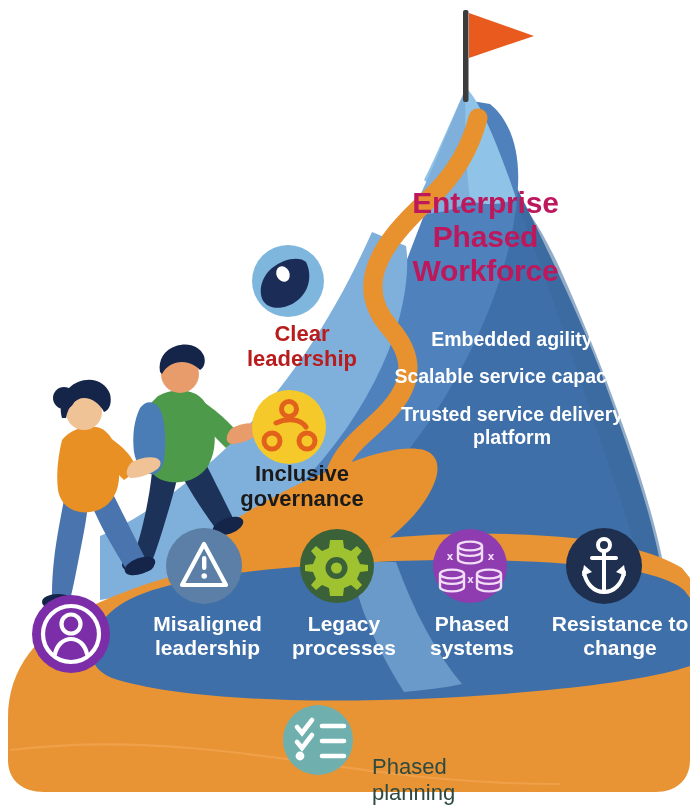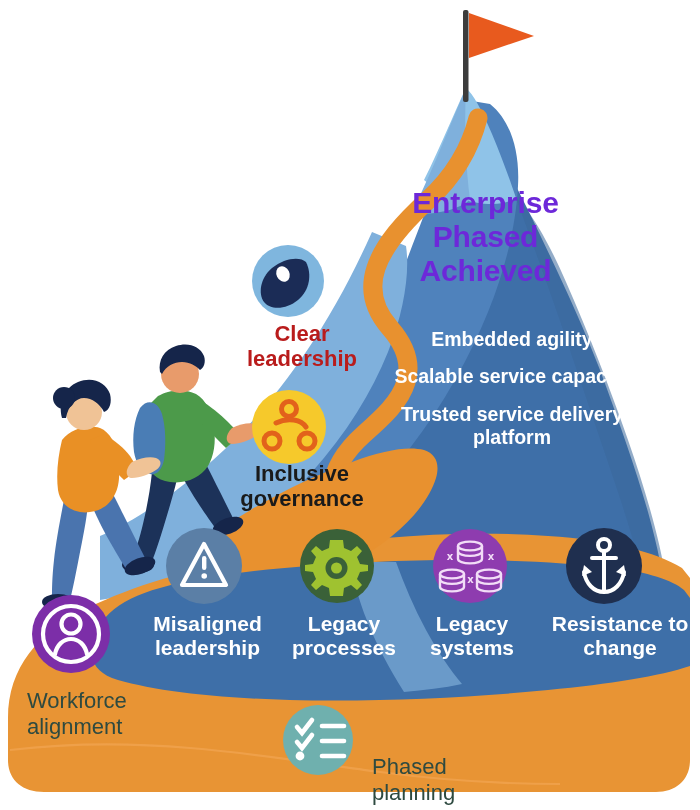--- a/index.html
+++ b/index.html
@@ -15,21 +15,21 @@
     overflow: hidden;
     font-family: "DejaVu Sans", sans-serif;
   }
   #art { position: absolute; inset: 0; }
   .txt { position: absolute; }
 
   
   .summit-title {
     left: 368px; top: 186px; width: 235px;
     text-align: center;
-    color: #6d28d9;
+    color: #be185d;
     font-size: 30px;
     font-weight: bold;
     line-height: 1.13;
     letter-spacing: -0.2px;
     font-family: "Liberation Sans", sans-serif;
   }
   .summit-bullets {
     left: 378px; top: 314px; width: 268px;
     text-align: center;
     color: #ffffff;
@@ -369,34 +369,33 @@
         <path d="M322,756 L344,756"></path>
       </g>
       <circle cx="300" cy="756" r="4.4" fill="#ffffff"></circle>
     </g>
 
   </svg>
 
   <div class="txt summit-title">
     <div>Enterprise</div>
     <div>Phased</div>
-    <div>Achieved</div>
+    <div>Workforce</div>
   </div>
 
   <div class="txt summit-bullets">
     <div class="b">Embedded agility</div>
     <div class="b">Scalable service capacity</div>
     <div class="b">Trusted service delivery platform</div>
   </div>
 
   <div class="txt lbl-clear">Clear leadership</div>
 
   <div class="txt lbl-incl">Inclusive governance</div>
 
   <div class="txt barrier-lbl lbl-misaligned">Misaligned leadership</div>
   <div class="txt barrier-lbl lbl-legacy">Legacy processes</div>
-  <div class="txt barrier-lbl lbl-siloed">Legacy systems</div>
+  <div class="txt barrier-lbl lbl-siloed">Phased systems</div>
   <div class="txt barrier-lbl lbl-resistance">Resistance to change</div>
 
-  <div class="txt enabler-lbl lbl-workforce">Workforce alignment</div>
   <div class="txt enabler-lbl lbl-phased">Phased planning</div>
 
 </div>
 
 </body></html>

